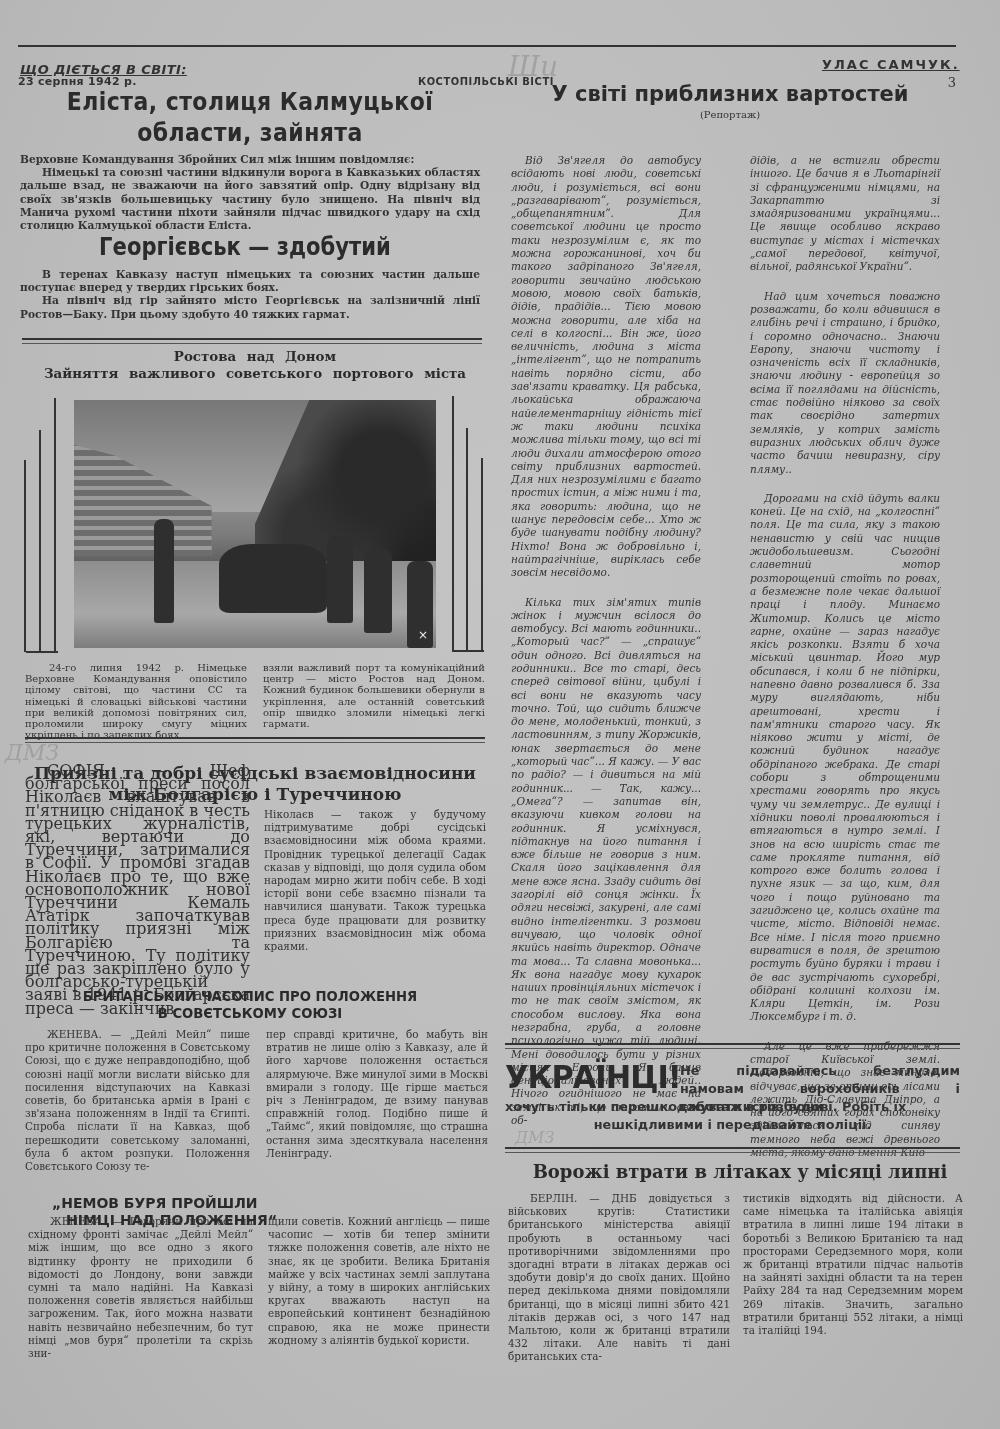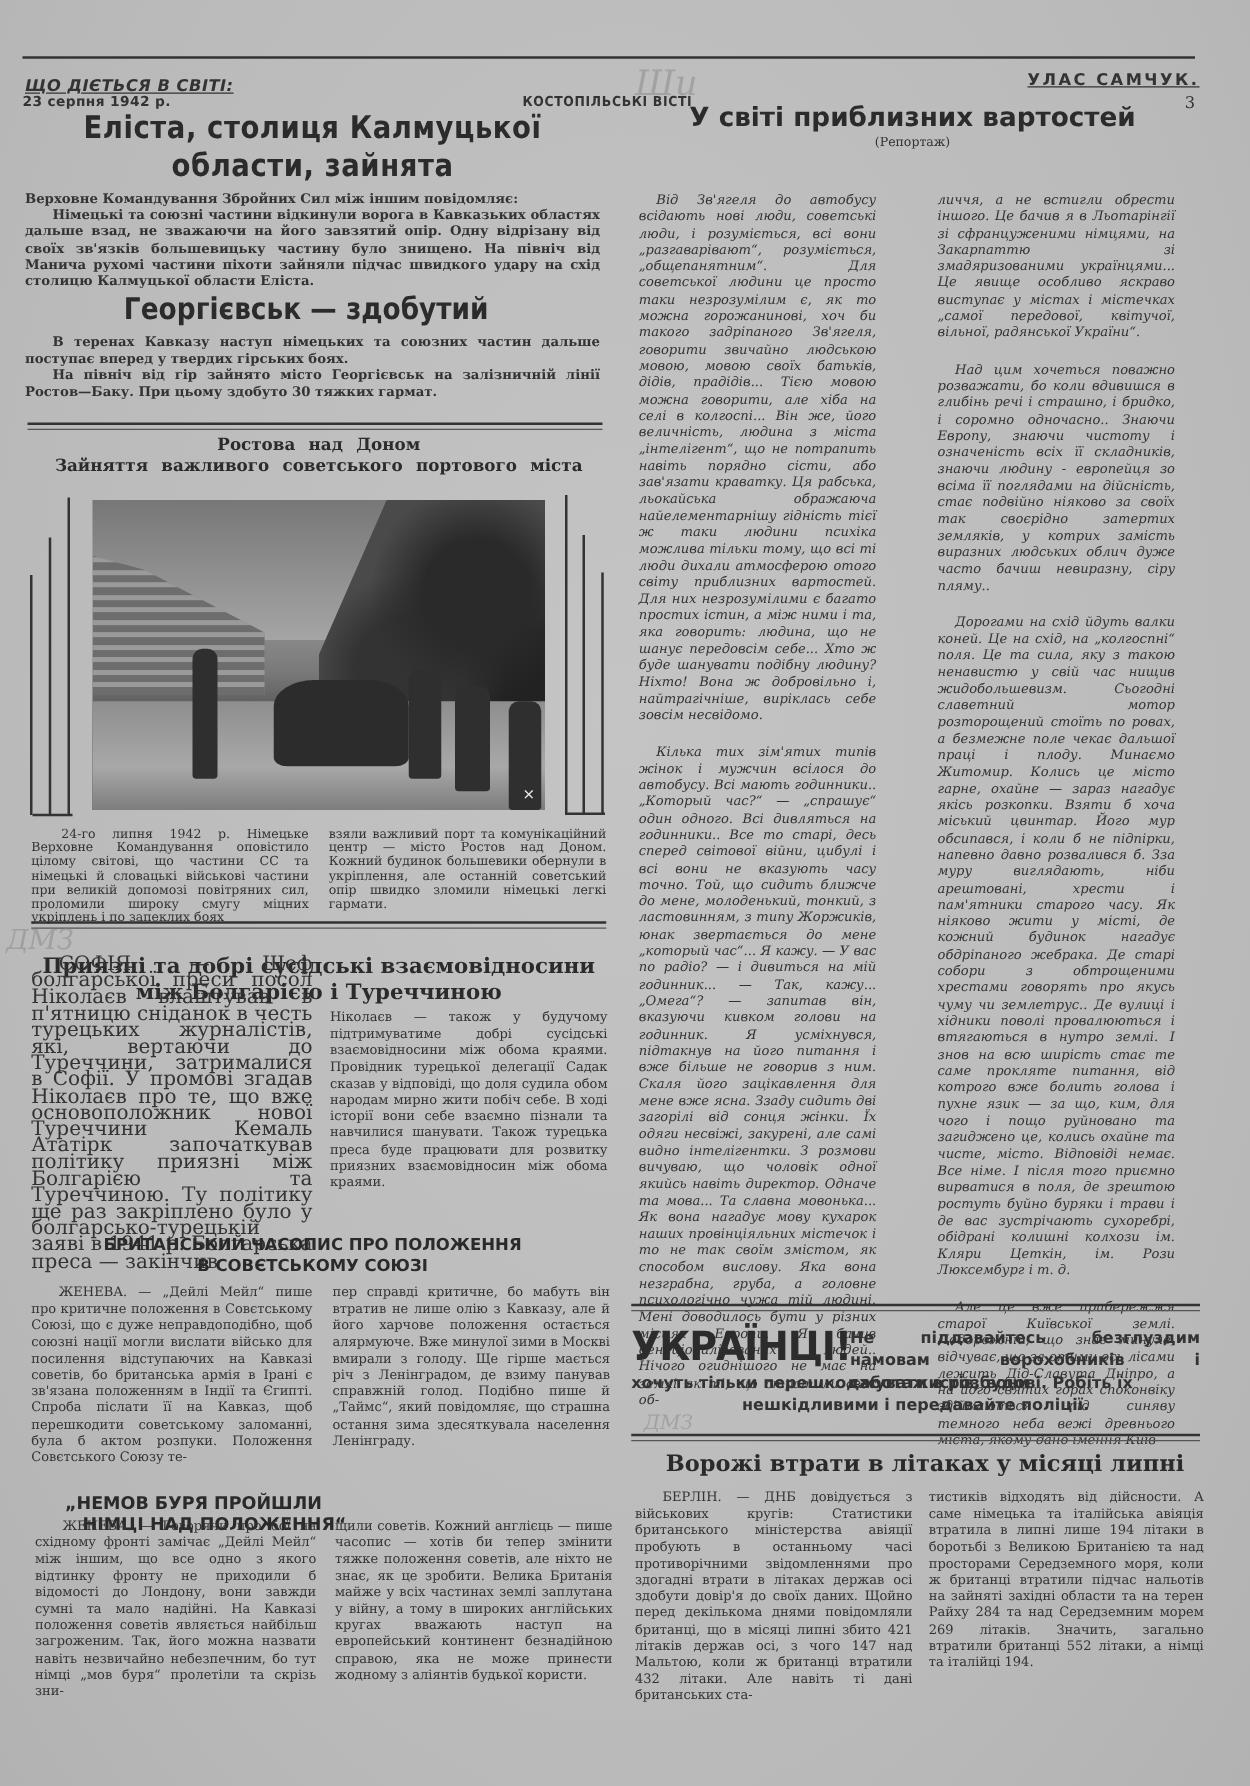--- a/index.html
+++ b/index.html
@@ -118,21 +118,21 @@
     <div>области, зайнята</div>
   </div>
   <div class="abs txt bold elista-body">
     <p class="noind">Верховне Командування Збройних Сил між іншим повідомляє:</p>
     <p>Німецькі та союзні частини відкинули ворога в Кавказьких областях дальше взад, не зважаючи на його завзятий опір. Одну відрізану від своїх зв'язків большевицьку частину було знищено. На північ від Манича рухомі частини піхоти зайняли підчас швидкого удару на схід столицю Калмуцької области Еліста.</p>
   </div>
 
   <div class="abs head-sans h1-georg">Георгієвськ — здобутий</div>
   <div class="abs txt bold georg-body">
     <p>В теренах Кавказу наступ німецьких та союзних частин дальше поступає вперед у твердих гірських боях.</p>
-    <p>На північ від гір зайнято місто Георгієвськ на залізничній лінії Ростов—Баку. При цьому здобуто 30 тяжких гармат.</p>
+    <p>На північ від гір зайнято місто Георгієвськ на залізничній лінії Ростов—Баку. При цьому здобуто 40 тяжких гармат.</p>
   </div>
 
   <div class="dbl" style="left:22px; top:338px; width:460px;"></div>
 
   <div class="abs head-serif photo-title">
     <div>Ростова над Доном</div>
     <div>Зайняття важливого советського портового міста</div>
   </div>
 
   <div class="vbar" style="left:24px; top:460px; height:192px;"></div>
@@ -198,21 +198,21 @@
 
   <div class="abs author">УЛАС САМЧУК.</div>
   <div class="abs head-sans h-omega">У світі приблизних вартостей</div>
   <div class="abs txt rep">(Репортаж)</div>
 
   <div class="abs ital om-l">
     <p>Від Зв'ягеля до автобусу всідають нові люди, советські люди, і розуміється, всі вони „разгаварівают“, розуміється, „общепанятним“. Для советської людини це просто таки незрозумілим є, як то можна горожанинові, хоч би такого задріпаного Зв'ягеля, говорити звичайно людською мовою, мовою своїх батьків, дідів, прадідів... Тією мовою можна говорити, але хіба на селі в колгоспі... Він же, його величність, людина з міста „інтелігент“, що не потрапить навіть порядно сісти, або зав'язати краватку. Ця рабська, льокайська ображаюча найелементарнішу гідність тієї ж таки людини психіка можлива тільки тому, що всі ті люди дихали атмосферою отого світу приблизних вартостей. Для них незрозумілими є багато простих істин, а між ними і та, яка говорить: людина, що не шанує передовсім себе... Хто ж буде шанувати подібну людину? Ніхто! Вона ж добровільно і, найтрагічніше, виріклась себе зовсім несвідомо.</p>
     <p>Кілька тих зім'ятих типів жінок і мужчин всілося до автобусу. Всі мають годинники.. „Который час?“ — „спрашує“ один одного. Всі дивляться на годинники.. Все то старі, десь сперед світової війни, цибулі і всі вони не вказують часу точно. Той, що сидить ближче до мене, молоденький, тонкий, з ластовинням, з типу Жоржиків, юнак звертається до мене „который час“... Я кажу. — У вас по радіо? — і дивиться на мій годинник... — Так, кажу... „Омега“? — запитав він, вказуючи кивком голови на годинник. Я усміхнувся, підтакнув на його питання і вже більше не говорив з ним. Скаля його зацікавлення для мене вже ясна. Ззаду сидить дві загорілі від сонця жінки. Їх одяги несвіжі, закурені, але самі видно інтелігентки. З розмови вичуваю, що чоловік одної якийсь навіть директор. Одначе та мова... Та славна мовонька... Як вона нагадує мову кухарок наших провінціяльних містечок і то не так своїм змістом, як способом вислову. Яка вона незграбна, груба, а головне психологічно чужа тій людині. Мені доводилось бути у різних місцях Европи. Я бачив денаціоналізованих людей.. Нічого огиднішого не має на землі як ті, що стратили своє об-</p>
   </div>
   <div class="abs ital om-r">
-    <p class="noind">личчя, а не встигли обрести іншого. Це бачив я в Льотарінгії зі сфранцуженими німцями, на Закарпаттю зі змадяризованими українцями... Це явище особливо яскраво виступає у містах і містечках „самої передової, квітучої, вільної, радянської України“.</p>
+    <p class="noind">дідів, а не встигли обрести іншого. Це бачив я в Льотарінгії зі сфранцуженими німцями, на Закарпаттю зі змадяризованими українцями... Це явище особливо яскраво виступає у містах і містечках „самої передової, квітучої, вільної, радянської України“.</p>
     <p>Над цим хочеться поважно розважати, бо коли вдивишся в глибінь речі і страшно, і бридко, і соромно одночасно.. Знаючи Европу, знаючи чистоту і означеність всіх її складників, знаючи людину - европейця зо всіма її поглядами на дійсність, стає подвійно ніяково за своїх так своєрідно затертих земляків, у котрих замість виразних людських облич дуже часто бачиш невиразну, сіру пляму..</p>
     <p>Дорогами на схід йдуть валки коней. Це на схід, на „колгоспні“ поля. Це та сила, яку з такою ненавистю у свій час нищив жидобольшевизм. Сьогодні славетний мотор розторощений стоїть по ровах, а безмежне поле чекає дальшої праці і плоду. Минаємо Житомир. Колись це місто гарне, охайне — зараз нагадує якісь розкопки. Взяти б хоча міський цвинтар. Його мур обсипався, і коли б не підпірки, напевно давно розвалився б. Зза муру виглядають, ніби арештовані, хрести і пам'ятники старого часу. Як ніяково жити у місті, де кожний будинок нагадує обдріпаного жебрака. Де старі собори з обтрощеними хрестами говорять про якусь чуму чи землетрус.. Де вулиці і хідники поволі провалюються і втягаються в нутро землі. І знов на всю ширість стає те саме прокляте питання, від котрого вже болить голова і пухне язик — за що, ким, для чого і пощо руйновано та загиджено це, колись охайне та чисте, місто. Відповіді немає. Все німе. І після того приємно вирватися в поля, де зрештою ростуть буйно буряки і трави і де вас зустрічають сухоребрі, обідрані колишні колхози ім. Кляри Цеткін, ім. Рози Люксембург і т. д.</p>
     <p>Але це вже прибережжя старої Київської землі. Подорожній, що знає минуле, відчуває, що за отими ось лісами лежить Дід-Славута Дніпро, а на його святих горах споконвіку здіймаються під синяву темного неба вежі древнього міста, якому дано імення Київ</p>
   </div>
 
   <div class="dbl" style="left:505px; top:1043px; width:455px;"></div>
 
   <div class="abs ukr-big">УКРАЇНЦІ!</div>
   <div class="abs ukr-text ukr-t2">хочуть тільки перешкоджувати в розбудові. Робіть їх</div>
   <div class="abs ukr-text ukr-t1">Не піддавайтесь безглуздим намовам ворохобників і саботажистів, вони</div>

